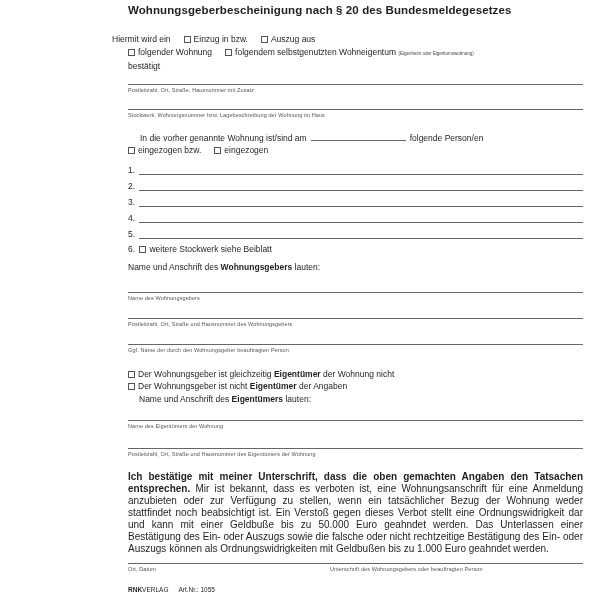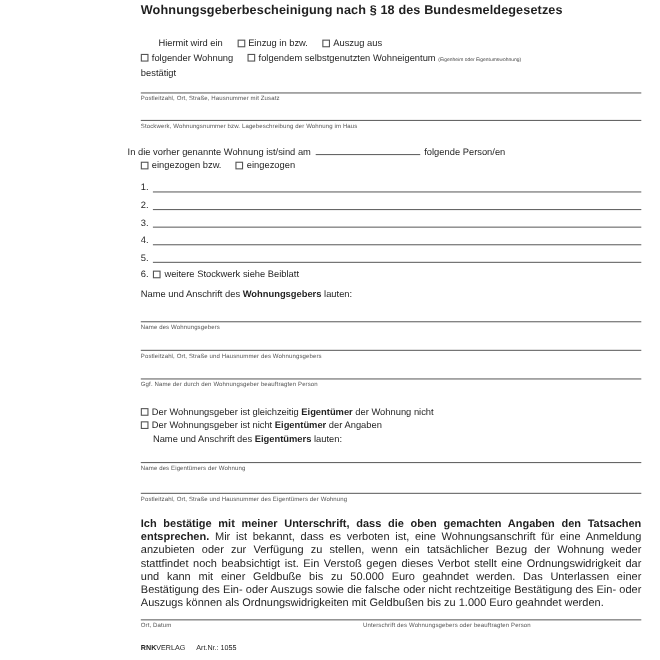--- a/index.html
+++ b/index.html
@@ -37,37 +37,37 @@
     font-size:10px; line-height:12px; text-align:justify;
     left:128px; width:455px;
   }
   b { font-weight:bold; }
   .footer { font-size:6.5px; }
   .footer .brand { font-weight:bold; }
 </style>
 </head>
 <body>
 
-<div class="abs title" style="top:4px; left:128px;">Wohnungsgeberbescheinigung nach § 18 des Bundesmeldegesetzes</div>
+<div class="abs title" style="top:4px; left:128px;">Wohnungsgeberbescheinigung nach § 20 des Bundesmeldegesetzes</div>
 
-<div class="abs body-text" style="top:34px; left:144px;">
+<div class="abs body-text" style="top:34px; left:112px;">
   <span>Hiermit wird ein</span><span class="gap"></span><span class="cb"></span><span>Einzug in bzw.</span><span class="gap"></span><span class="cb"></span><span>Auszug aus</span>
 </div>
 <div class="abs body-text" style="top:47px; left:128px;">
   <span class="cb"></span><span>folgender Wohnung</span><span class="gap"></span><span class="cb"></span><span>folgendem selbstgenutzten Wohneigentum</span> <span class="tiny-note">(Eigenheim oder Eigentumswohnung)</span>
 </div>
 <div class="abs body-text" style="top:61px; left:128px;">bestätigt</div>
 
 <div class="abs rule" style="top:84px;"></div>
 <div class="abs small-label" style="top:87px; left:128px;">Postleitzahl, Ort, Straße, Hausnummer mit Zusatz</div>
 
 <div class="abs rule" style="top:109px;"></div>
 <div class="abs small-label" style="top:112px; left:128px;">Stockwerk, Wohnungsnummer bzw. Lagebeschreibung der Wohnung im Haus</div>
 
-<div class="abs body-text" style="top:132px; left:116px;">
+<div class="abs body-text" style="top:132px; left:140px;">
   <span>In die vorher genannte Wohnung ist/sind am</span><span class="blank"></span><span>folgende Person/en</span>
 </div>
 <div class="abs body-text" style="top:145px; left:128px;">
   <span class="cb"></span><span>eingezogen bzw.</span><span class="gap"></span><span class="cb"></span><span>eingezogen</span>
 </div>
 
 <div class="abs person-row" style="top:164px;">
   <span class="pnum">1.</span>
     <span class="pline"></span>
 </div>

